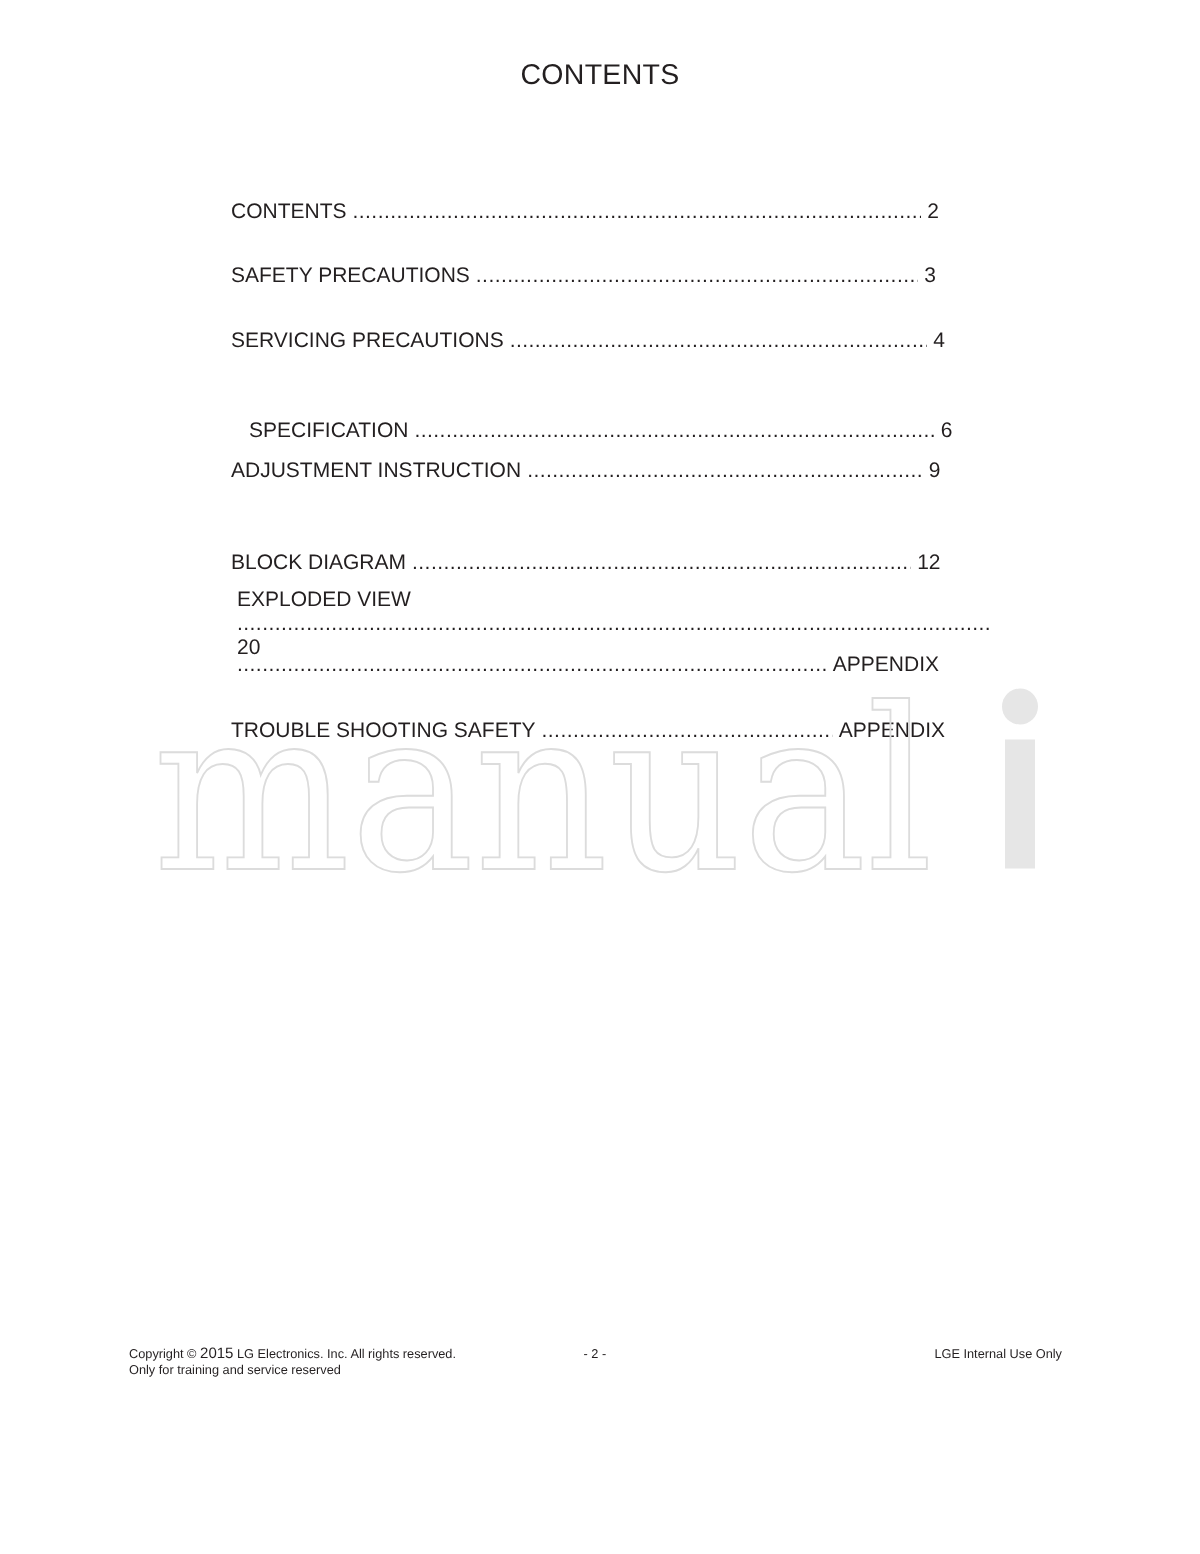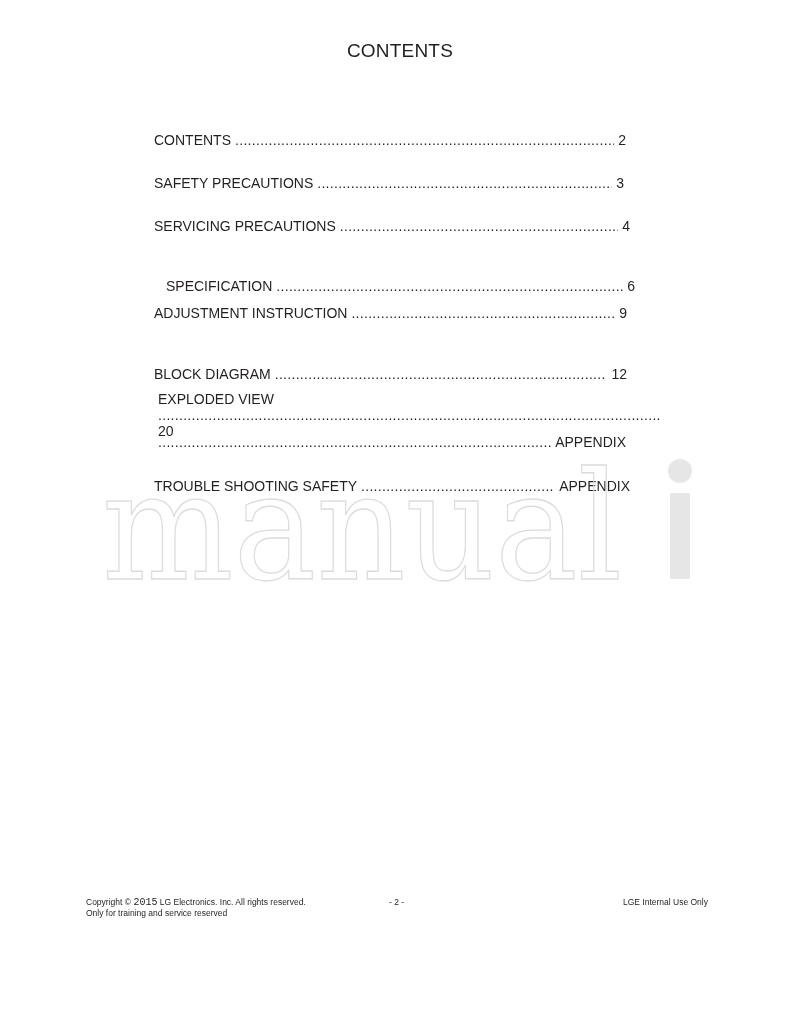--- a/index.html
+++ b/index.html
@@ -9,21 +9,21 @@
            font-size: 19px; letter-spacing: 0.2px; }
   .toc { position: absolute; left: 154px; top: 130px; width: 480px; }
   .toc-row { position: absolute; left: 0; display: flex; align-items: baseline;
              font-size: 14px; white-space: nowrap; }
   .toc-label { flex: none; }
   .toc-dots { flex: 1 1 auto; overflow: hidden; margin: 0 4px; letter-spacing: 0.3px; }
   .toc-page { flex: none; }
   .watermark { position: absolute; left: 100px; top: 455px; width: 600px; height: 130px; }
   .footer { position: absolute; top: 897px; left: 86px; width: 622px; font-size: 8.5px; color: #231f20; }
   .footer-left { position: absolute; left: 0; top: 0; line-height: 11px; }
-  .footer-year { font-size: 10px; font-family: Liberation Mono, monospace; }
+  .footer-year { font-size: 10px; }
   .footer-center { position: absolute; left: 303px; top: 0; }
   .footer-right { position: absolute; right: 0; top: 0; }
 </style>
 </head>
 <body>
 
 <div class="title">CONTENTS</div>
 
 <div class="toc">
   <div class="toc-row" style="top:2px; width:472px;">

